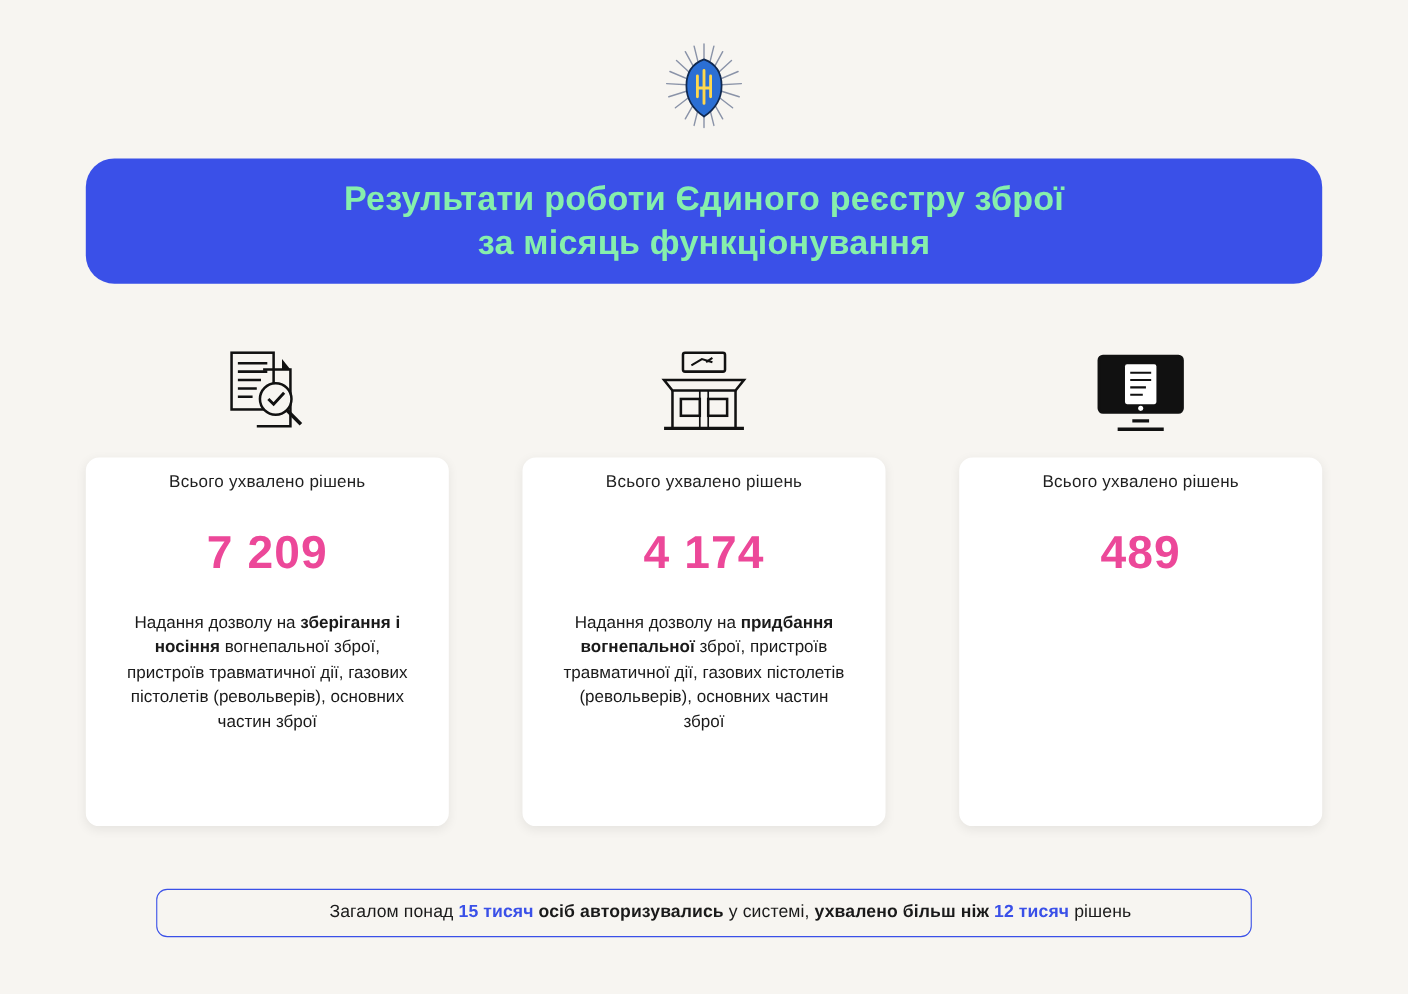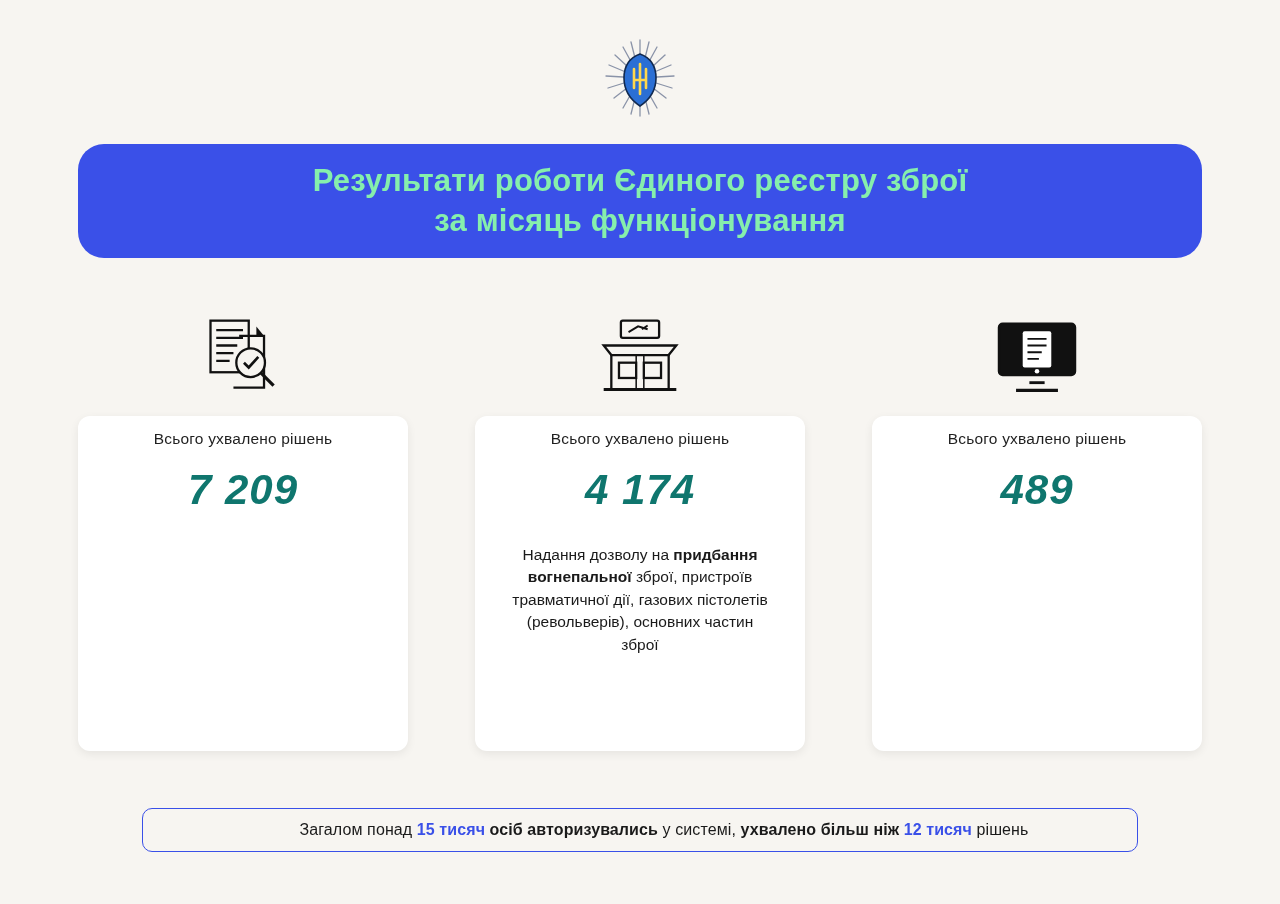--- a/index.html
+++ b/index.html
@@ -66,26 +66,25 @@
     display: flex;
     flex-direction: column;
     align-items: center;
   }
   .card-caption {
     font-size: 15.5px;
     color: #1f1f1f;
     letter-spacing: 0.2px;
   }
   .card-number {
-    margin-top: 18px;
+    margin-top: 30px;
     font-size: 42px;
     font-weight: bold;
-    color: #0f766e;
+    color: #ec4899;
     letter-spacing: 1px;
-    font-style: italic;
   }
   .card-desc {
     margin-top: 30px;
     font-size: 15.5px;
     line-height: 1.45;
     color: #1a1a1a;
     max-width: 262px;
   }
   .card-desc b { font-weight: bold; }
 
@@ -161,20 +160,21 @@
           <path d="M62 24 L62 14 L70 24 Z" fill="#111111" stroke="none"></path>
           <circle cx="56" cy="52" r="15" fill="#f7f5f1"></circle>
           <path d="M49 52 l5 5 l10 -11" stroke-width="2.8"></path>
           <line x1="67" y1="63" x2="80" y2="76" stroke-width="3.4"></line>
         </g>
       </svg>
     </div>
     <div class="card">
       <div class="card-caption">Всього ухвалено рішень</div>
       <div class="card-number">7 209</div>
+      <div class="card-desc"><span>Надання дозволу на </span><b>зберігання і носіння</b><span> вогнепальної зброї, пристроїв травматичної дії, газових пістолетів (револьверів), основних частин зброї</span></div>
     </div>
   </div>
 
   <div class="col">
     <div class="icon-box">
       <svg viewBox="0 0 100 90" width="96" height="86" aria-hidden="true">
         <g fill="none" stroke="#111111" stroke-width="2.4">
           <rect x="30" y="8" width="40" height="18" rx="2"></rect>
           <path d="M38 20 l10 -6 l10 3 M52 17 l6 -4" stroke-width="2"></path>
           <path d="M12 34 H88 L80 44 H20 Z"></path>

